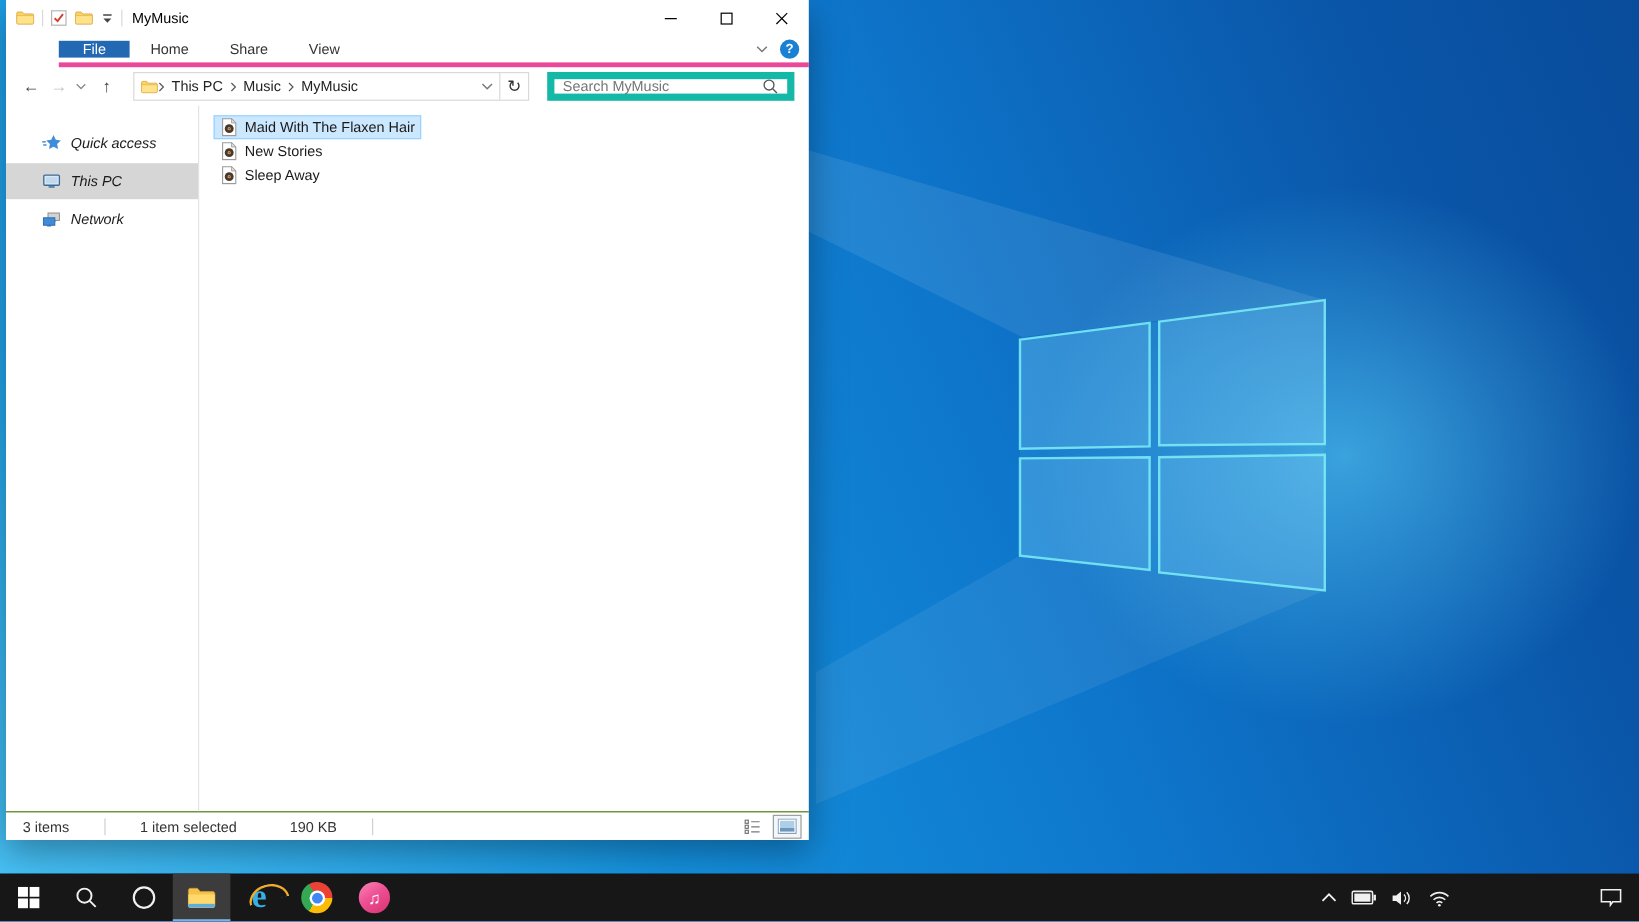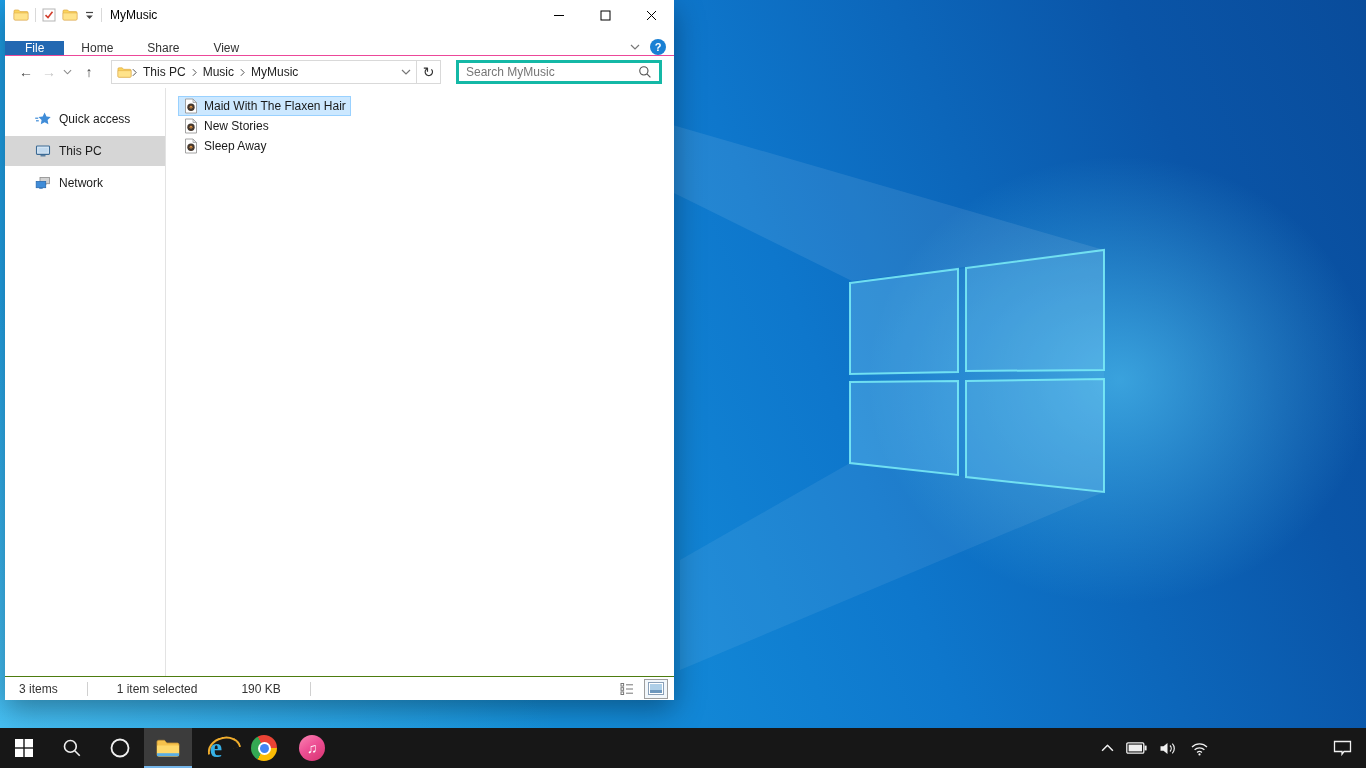--- a/index.html
+++ b/index.html
@@ -23,49 +23,49 @@
     font-size:12px; color:#1a1a1a;
   }
 
   .titlebar { height:30px; display:flex; align-items:center; padding-left:8px; }
   .qat { display:flex; align-items:center; gap:6px; }
   .qat-sep { width:1px; height:14px; background:#d9d9d9; }
   .window-title { margin-left:8px; font-size:12px; color:#000; }
   .caption-buttons { margin-left:auto; display:flex; height:30px; }
   .caption-btn { width:46px; height:30px; display:flex; align-items:center; justify-content:center; }
 
-  .ribbonrow { height:26px; display:flex; align-items:flex-end; border-bottom:1px solid #ec4899; }
+  .ribbonrow { height:26px; display:flex; align-items:center; border-bottom:4px solid #ec4899;margin-left:44px; }
   .tab { display:flex; align-items:center; padding:0 17px; color:#333; }
   .tab.file { background:#2268b2; color:#fff; padding:0 20px; }
   .ribbon-right { margin-left:auto; display:flex; align-items:center; gap:10px; padding-right:8px; }
   .help-circle { width:16px; height:16px; border-radius:50%; background:#1980d4; color:#fff;
     font-size:11px; font-weight:bold; display:flex; align-items:center; justify-content:center; }
 
   .toolbar { height:32px; display:flex; align-items:center; padding:0 12px; gap:5px; }
   .nav-arrow { font-size:14px; line-height:1; color:#444; width:18px; text-align:center; }
   .nav-arrow.disabled { color:#c6c6c6; }
   .tiny-chev { color:#8a8a8a; display:flex; align-items:center; width:12px; }
   .address-box { display:flex; align-items:center; height:24px; width:330px; border:1px solid #d9d9d9;
     margin-left:8px; padding-left:5px; }
   .crumb { padding:0 6px; color:#222; white-space:nowrap; }
   .crumb-sep { color:#555; display:flex; align-items:center; }
   .address-chev { margin-left:auto; width:20px; display:flex; justify-content:center; color:#777; }
   .refresh-btn { width:24px; height:22px; border-left:1px solid #d9d9d9; display:flex; align-items:center;
     justify-content:center; color:#333; font-size:14px; }
-  .search-box { flex:1; display:flex; align-items:center; height:24px; border:3px solid #14b8a6;
+  .search-box { flex:1; display:flex; align-items:center; height:24px; border:6px solid #14b8a6;
     margin-left:10px; padding:0 7px; }
   .search-box input { flex:1; border:none; outline:none; font:12px "Liberation Sans", sans-serif; color:#222; background:transparent; }
   .search-box input::placeholder { color:#767676; }
   .search-box .mag { color:#555; }
 
   .body { display:flex; height:588px; }
   .nav-pane { width:160px; padding-top:16px; flex-shrink:0; }
   .nav-item { height:30px; display:flex; align-items:center; padding-left:30px; gap:8px; margin-bottom:2px; }
   .nav-item.selected { background:#d6d6d6; }
-  .nav-label { color:#1a1a1a; }
+  .nav-label { color:#1a1a1a;font-style:italic; }
   .pane-divider { width:1px; background:#e3e3e3; }
   .content { flex:1; padding:8px 0 0 12px; }
   .file-row { display:inline-flex; align-items:center; gap:5px; padding:1px 4px; border:1px solid transparent; height:20px; }
   .file-row.selected { background:#cce8ff; border-color:#99d1ff; }
   .file-list { display:flex; flex-direction:column; align-items:flex-start; }
 
   .statusbar { height:24px; border-top:1px solid #4d7c0f; display:flex; align-items:center; padding:0 6px 0 14px; color:#333;gap:20px; }
   .status-sep { width:1px; height:14px; background:#d0d0d0; margin:0 9px; }
   .status-size { margin-left:24px; }
   .status-right { margin-left:auto; display:flex; align-items:center; gap:5px; }

